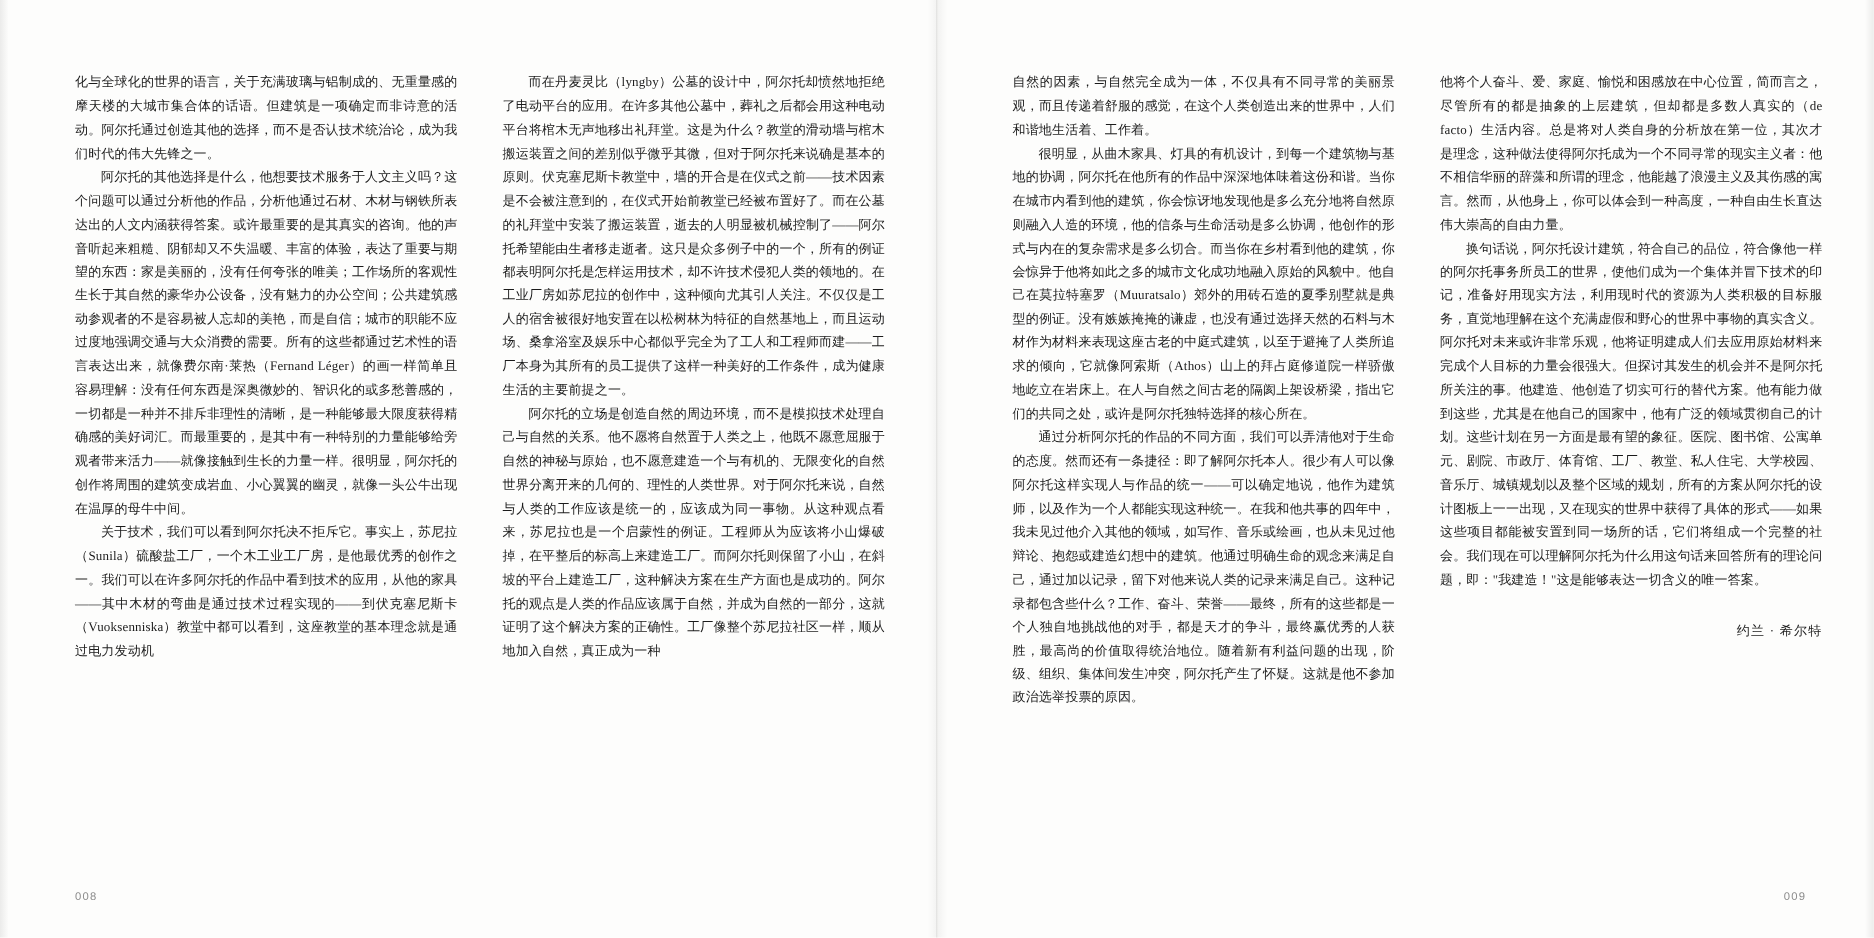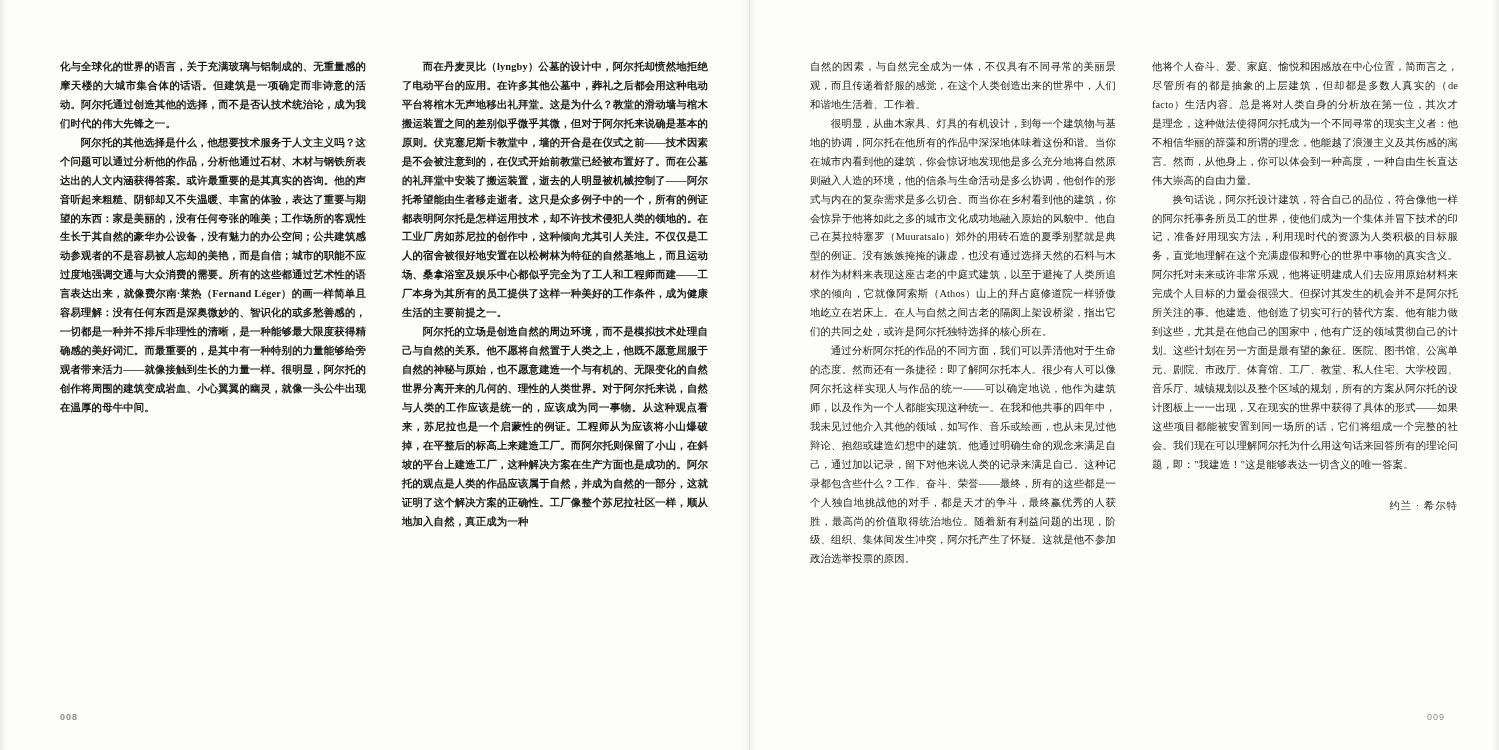--- a/index.html
+++ b/index.html
@@ -25,21 +25,20 @@
     position: absolute;
     top: 0;
     height: 750px;
     box-sizing: border-box;
     background: #fdfdfc;
   }
   .page-left {
     left: 0;
     width: 750px;
     border-right: 1px solid #e8e8e6;
-    font-weight: bold;
   }
   .page-right {
     left: 750px;
     width: 749px;
   }
   .columns {
     position: absolute;
     top: 58px;
     display: flex;
     gap: 36px;
@@ -110,20 +109,21 @@
 </head>
 <body>
 
 <div class="spread">
 
   <div class="page page-left">
     <div class="columns">
       <div class="col">
         <p>化与全球化的世界的语言，关于充满玻璃与铝制成的、无重量感的摩天楼的大城市集合体的话语。但建筑是一项确定而非诗意的活动。阿尔托通过创造其他的选择，而不是否认技术统治论，成为我们时代的伟大先锋之一。</p>
         <p class="indent">阿尔托的其他选择是什么，他想要技术服务于人文主义吗？这个问题可以通过分析他的作品，分析他通过石材、木材与钢铁所表达出的人文内涵获得答案。或许最重要的是其真实的咨询。他的声音听起来粗糙、阴郁却又不失温暖、丰富的体验，表达了重要与期望的东西：家是美丽的，没有任何夸张的唯美；工作场所的客观性生长于其自然的豪华办公设备，没有魅力的办公空间；公共建筑感动参观者的不是容易被人忘却的美艳，而是自信；城市的职能不应过度地强调交通与大众消费的需要。所有的这些都通过艺术性的语言表达出来，就像费尔南·莱热（Fernand Léger）的画一样简单且容易理解：没有任何东西是深奥微妙的、智识化的或多愁善感的，一切都是一种并不排斥非理性的清晰，是一种能够最大限度获得精确感的美好词汇。而最重要的，是其中有一种特别的力量能够给旁观者带来活力——就像接触到生长的力量一样。很明显，阿尔托的创作将周围的建筑变成岩血、小心翼翼的幽灵，就像一头公牛出现在温厚的母牛中间。</p>
+        <p class="indent">关于技术，我们可以看到阿尔托决不拒斥它。事实上，苏尼拉（Sunila）硫酸盐工厂，一个木工业工厂房，是他最优秀的创作之一。我们可以在许多阿尔托的作品中看到技术的应用，从他的家具——其中木材的弯曲是通过技术过程实现的——到伏克塞尼斯卡（Vuoksenniska）教堂中都可以看到，这座教堂的基本理念就是通过电力发动机</p>
       </div>
       <div class="col">
         <p class="indent">而在丹麦灵比（lyngby）公墓的设计中，阿尔托却愤然地拒绝了电动平台的应用。在许多其他公墓中，葬礼之后都会用这种电动平台将棺木无声地移出礼拜堂。这是为什么？教堂的滑动墙与棺木搬运装置之间的差别似乎微乎其微，但对于阿尔托来说确是基本的原则。伏克塞尼斯卡教堂中，墙的开合是在仪式之前——技术因素是不会被注意到的，在仪式开始前教堂已经被布置好了。而在公墓的礼拜堂中安装了搬运装置，逝去的人明显被机械控制了——阿尔托希望能由生者移走逝者。这只是众多例子中的一个，所有的例证都表明阿尔托是怎样运用技术，却不许技术侵犯人类的领地的。在工业厂房如苏尼拉的创作中，这种倾向尤其引人关注。不仅仅是工人的宿舍被很好地安置在以松树林为特征的自然基地上，而且运动场、桑拿浴室及娱乐中心都似乎完全为了工人和工程师而建——工厂本身为其所有的员工提供了这样一种美好的工作条件，成为健康生活的主要前提之一。</p>
         <p class="indent">阿尔托的立场是创造自然的周边环境，而不是模拟技术处理自己与自然的关系。他不愿将自然置于人类之上，他既不愿意屈服于自然的神秘与原始，也不愿意建造一个与有机的、无限变化的自然世界分离开来的几何的、理性的人类世界。对于阿尔托来说，自然与人类的工作应该是统一的，应该成为同一事物。从这种观点看来，苏尼拉也是一个启蒙性的例证。工程师从为应该将小山爆破掉，在平整后的标高上来建造工厂。而阿尔托则保留了小山，在斜坡的平台上建造工厂，这种解决方案在生产方面也是成功的。阿尔托的观点是人类的作品应该属于自然，并成为自然的一部分，这就证明了这个解决方案的正确性。工厂像整个苏尼拉社区一样，顺从地加入自然，真正成为一种</p>
       </div>
     </div>
     <div class="folio folio-left">008</div>
   </div>
 
   <div class="page page-right">

